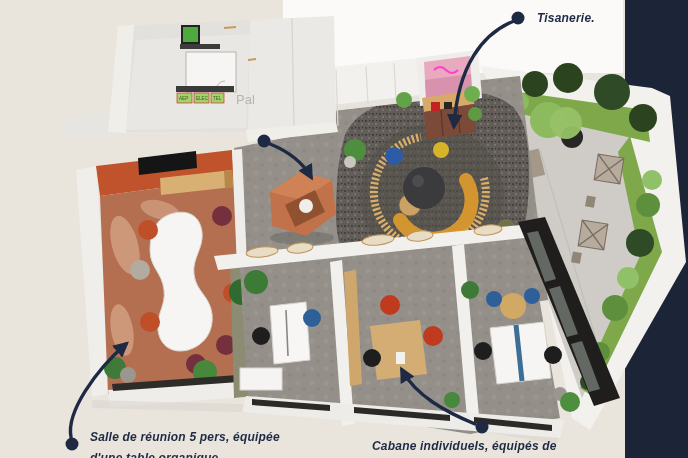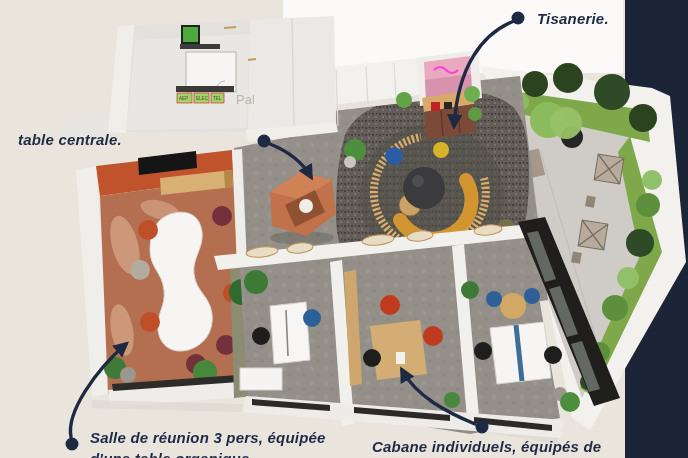--- a/index.html
+++ b/index.html
@@ -1,20 +1,20 @@
 <!DOCTYPE html>
 <html><head>
 <meta charset="utf-8">
 <style>
   html,body{margin:0;padding:0;}
   .stage{position:relative;width:688px;height:458px;overflow:hidden;
          background:#e9e5dd;font-family:"Liberation Sans",sans-serif;}
   .stage svg{position:absolute;left:0;top:0;}
   .callout{position:absolute;z-index:5;color:#1e2a44;font-style:italic;
-           font-weight:600;font-size:15px;line-height:21px;letter-spacing:.2px;
+           font-weight:600;font-size:12px;line-height:21px;letter-spacing:.2px;
            white-space:nowrap;}
   .callout span{display:block;}
 </style>
 </head>
 <body>
 
 <div class="stage">
 
 <svg width="688" height="458" viewBox="0 0 688 458">
   <defs>
@@ -248,23 +248,22 @@
       <circle cx="482" cy="427" r="6.5" fill="#1e2a44" stroke="none"></circle>
       <path d="M475,424 C446,412 416,396 402,370" marker-end="url(#arr)"></path>
     </g>
   </g>
 </svg>
 
 <div class="callout" style="left:537px;top:8px;">
   <span>Tisanerie.</span>
 </div>
 <div class="callout" style="left:18px;top:129px;">
-  <span>table centrale.</span>
 </div>
 <div class="callout" style="left:90px;top:427px;">
-  <span>Salle de réunion 3 pers, équipée</span>
+  <span>Salle de réunion 5 pers, équipée</span>
   <span>d'une table organique</span>
 </div>
 <div class="callout" style="left:372px;top:436px;">
   <span>Cabane individuels, équipés de</span>
 </div>
 
 </div>
 
 </body></html>

